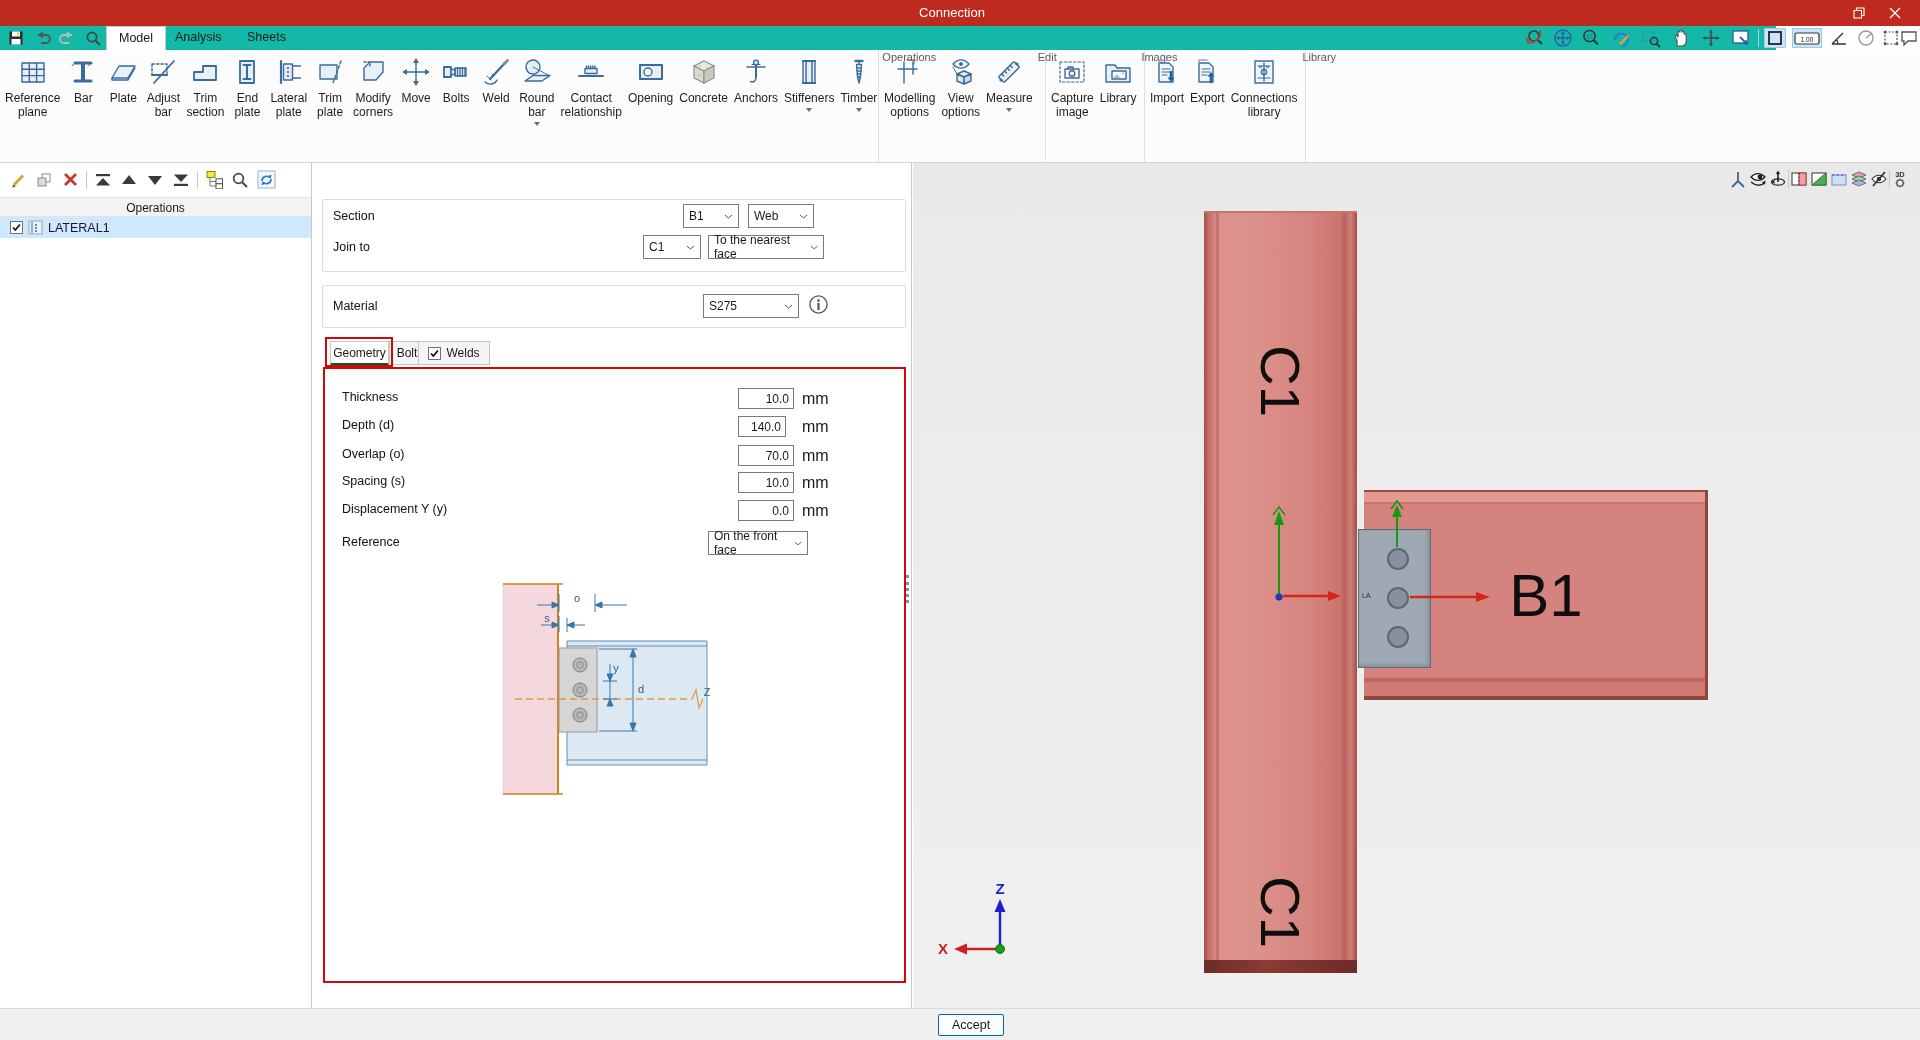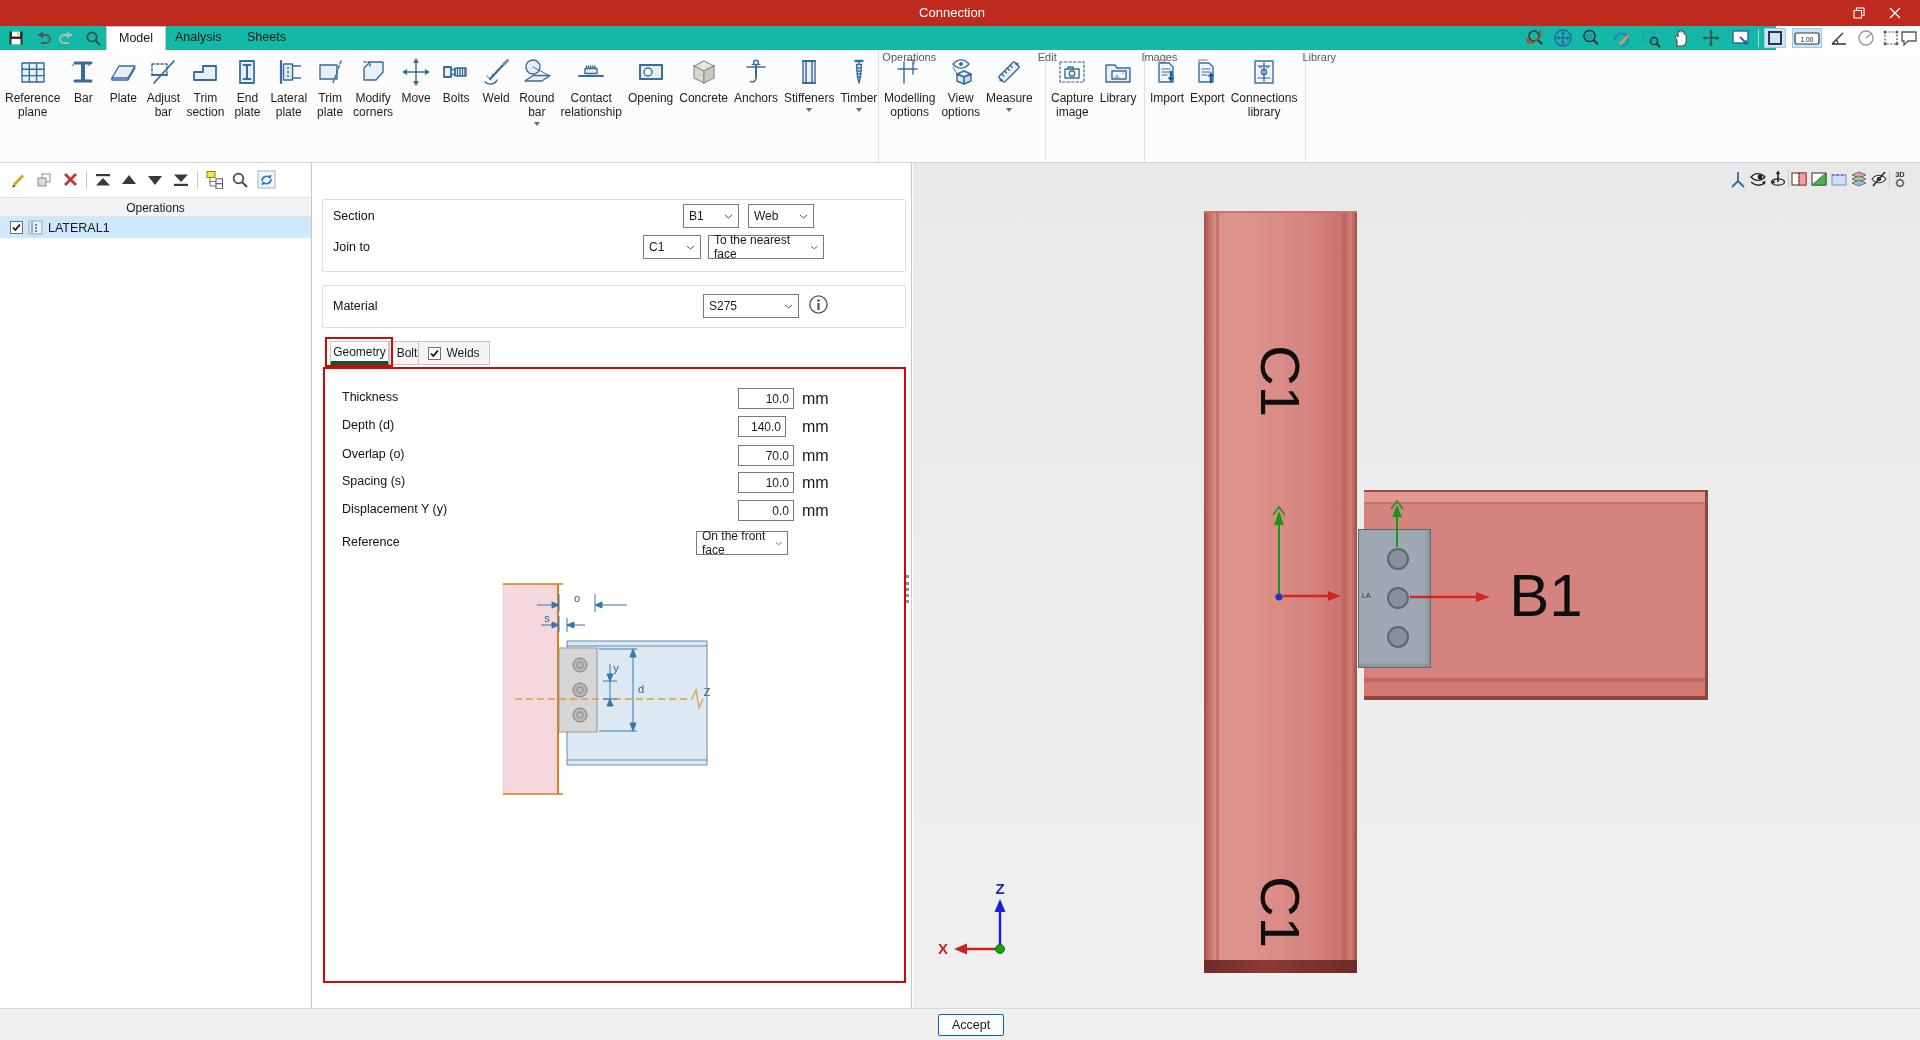--- a/index.html
+++ b/index.html
@@ -37,21 +37,21 @@
   .lheader{position:absolute;left:0;top:34px;width:100%;height:20px;background:#F3F3F3;border-top:1px solid #E3E3E3;border-bottom:1px solid #E3E3E3;text-align:center;padding-top:3px;font-size:12px}
   .litem{position:absolute;left:0;top:54px;width:100%;height:21px;background:#CDE8FF;display:flex;align-items:center;gap:5px;padding-left:10px;font-size:12.5px}
   
   .formpanel{position:absolute;left:312px;top:0;width:600px;height:845px;background:#fff;border-right:1px solid #C8C8C8}
   .gbox{position:absolute;border:1px solid #DCDCDC;border-radius:2px;background:#fff}
   .flabel{position:absolute;font-size:12.5px;color:#111}
   .combo{position:absolute;border:1px solid #7A7A7A;background:#fff;display:flex;align-items:center;justify-content:space-between;padding:0 5px;font-size:12px;height:24px}
   .numbox{position:absolute;border:1px solid #7A7A7A;background:#fff;text-align:right;padding:3px 4px 0 0;font-size:12px;height:21px}
   .unit{position:absolute;font-size:16px}
   .ftab{position:absolute;top:178px;height:24px;border:1px solid #C5C5C5;background:#F5F5F5;display:flex;align-items:center;justify-content:center;gap:5px;font-size:12px}
-  .ftab.active{background:#fff;border-bottom:6px solid #14532d;height:26px;z-index:2}
+  .ftab.active{background:#fff;border-bottom:4px solid #14532d;height:26px;z-index:2}
   .redbox{position:absolute;border:2px solid #CC0A0A;z-index:3;pointer-events:none}
   .chk{width:13px;height:13px;flex:none}
   
   .viewport{position:absolute;left:913px;top:0;width:1007px;height:845px;background:linear-gradient(180deg,#E9E9E9,#F0F0F0)}
   .column3d{position:absolute;left:291px;top:48px;width:153px;height:762px;
     background:linear-gradient(90deg,#9F4D47 0,#C4716B 5px,#DA8D86 12px,#B9635D 13px,#DD938C 16px,#DD938C 30%,#D5837E 70%,#C9746E calc(100% - 16px),#B9635D calc(100% - 13px),#D08078 calc(100% - 6px),#9F4D47 100%);
     border-top:2px solid #C27571}
   .colcap{position:absolute;left:0;bottom:0;width:100%;height:13px;background:linear-gradient(90deg,#6E2B27,#8C3A34 40%,#6E2B27)}
   .beam3d{position:absolute;left:451px;top:327px;width:344px;height:210px;
     background:linear-gradient(180deg,#9E4B45 0 2px,#E09A92 2px 12px,#C9736C 12px 14px,#D5837E 14px calc(100% - 22px),#C06760 calc(100% - 22px) calc(100% - 18px),#D07C75 calc(100% - 18px) calc(100% - 4px),#8F4540 calc(100% - 4px));
@@ -657,21 +657,21 @@
 
     <div class="flabel" style="left:30px;top:311px">Spacing (s)</div>
     <div class="numbox" style="left:426px;top:309px;width:56px">10.0</div>
     <div class="unit" style="left:490px;top:311px">mm</div>
 
     <div class="flabel" style="left:30px;top:339px">Displacement Y (y)</div>
     <div class="numbox" style="left:426px;top:337px;width:56px">0.0</div>
     <div class="unit" style="left:490px;top:339px">mm</div>
 
     <div class="flabel" style="left:30px;top:372px">Reference</div>
-    <div class="combo" style="left:384px;top:368px;width:92px">
+    <div class="combo" style="left:396px;top:368px;width:100px">
       <span>On the front face</span>
       <svg width="9" height="5" viewBox="0 0 9 5">
           <path d="M1 1l3.5 3L8 1" fill="none" stroke="#555"></path>
         </svg>
     </div>
 
     <svg class="abs" style="left:185px;top:415px" width="222" height="228" viewBox="0 0 222 228">
 
       <rect x="6" y="6" width="55" height="210" fill="#F5D8DD" stroke="#E6C3CA" stroke-width="0.6"></rect>
       <path d="M6 6h60M6 216h60" stroke="#D2821E" stroke-width="1.6" fill="none"></path>

